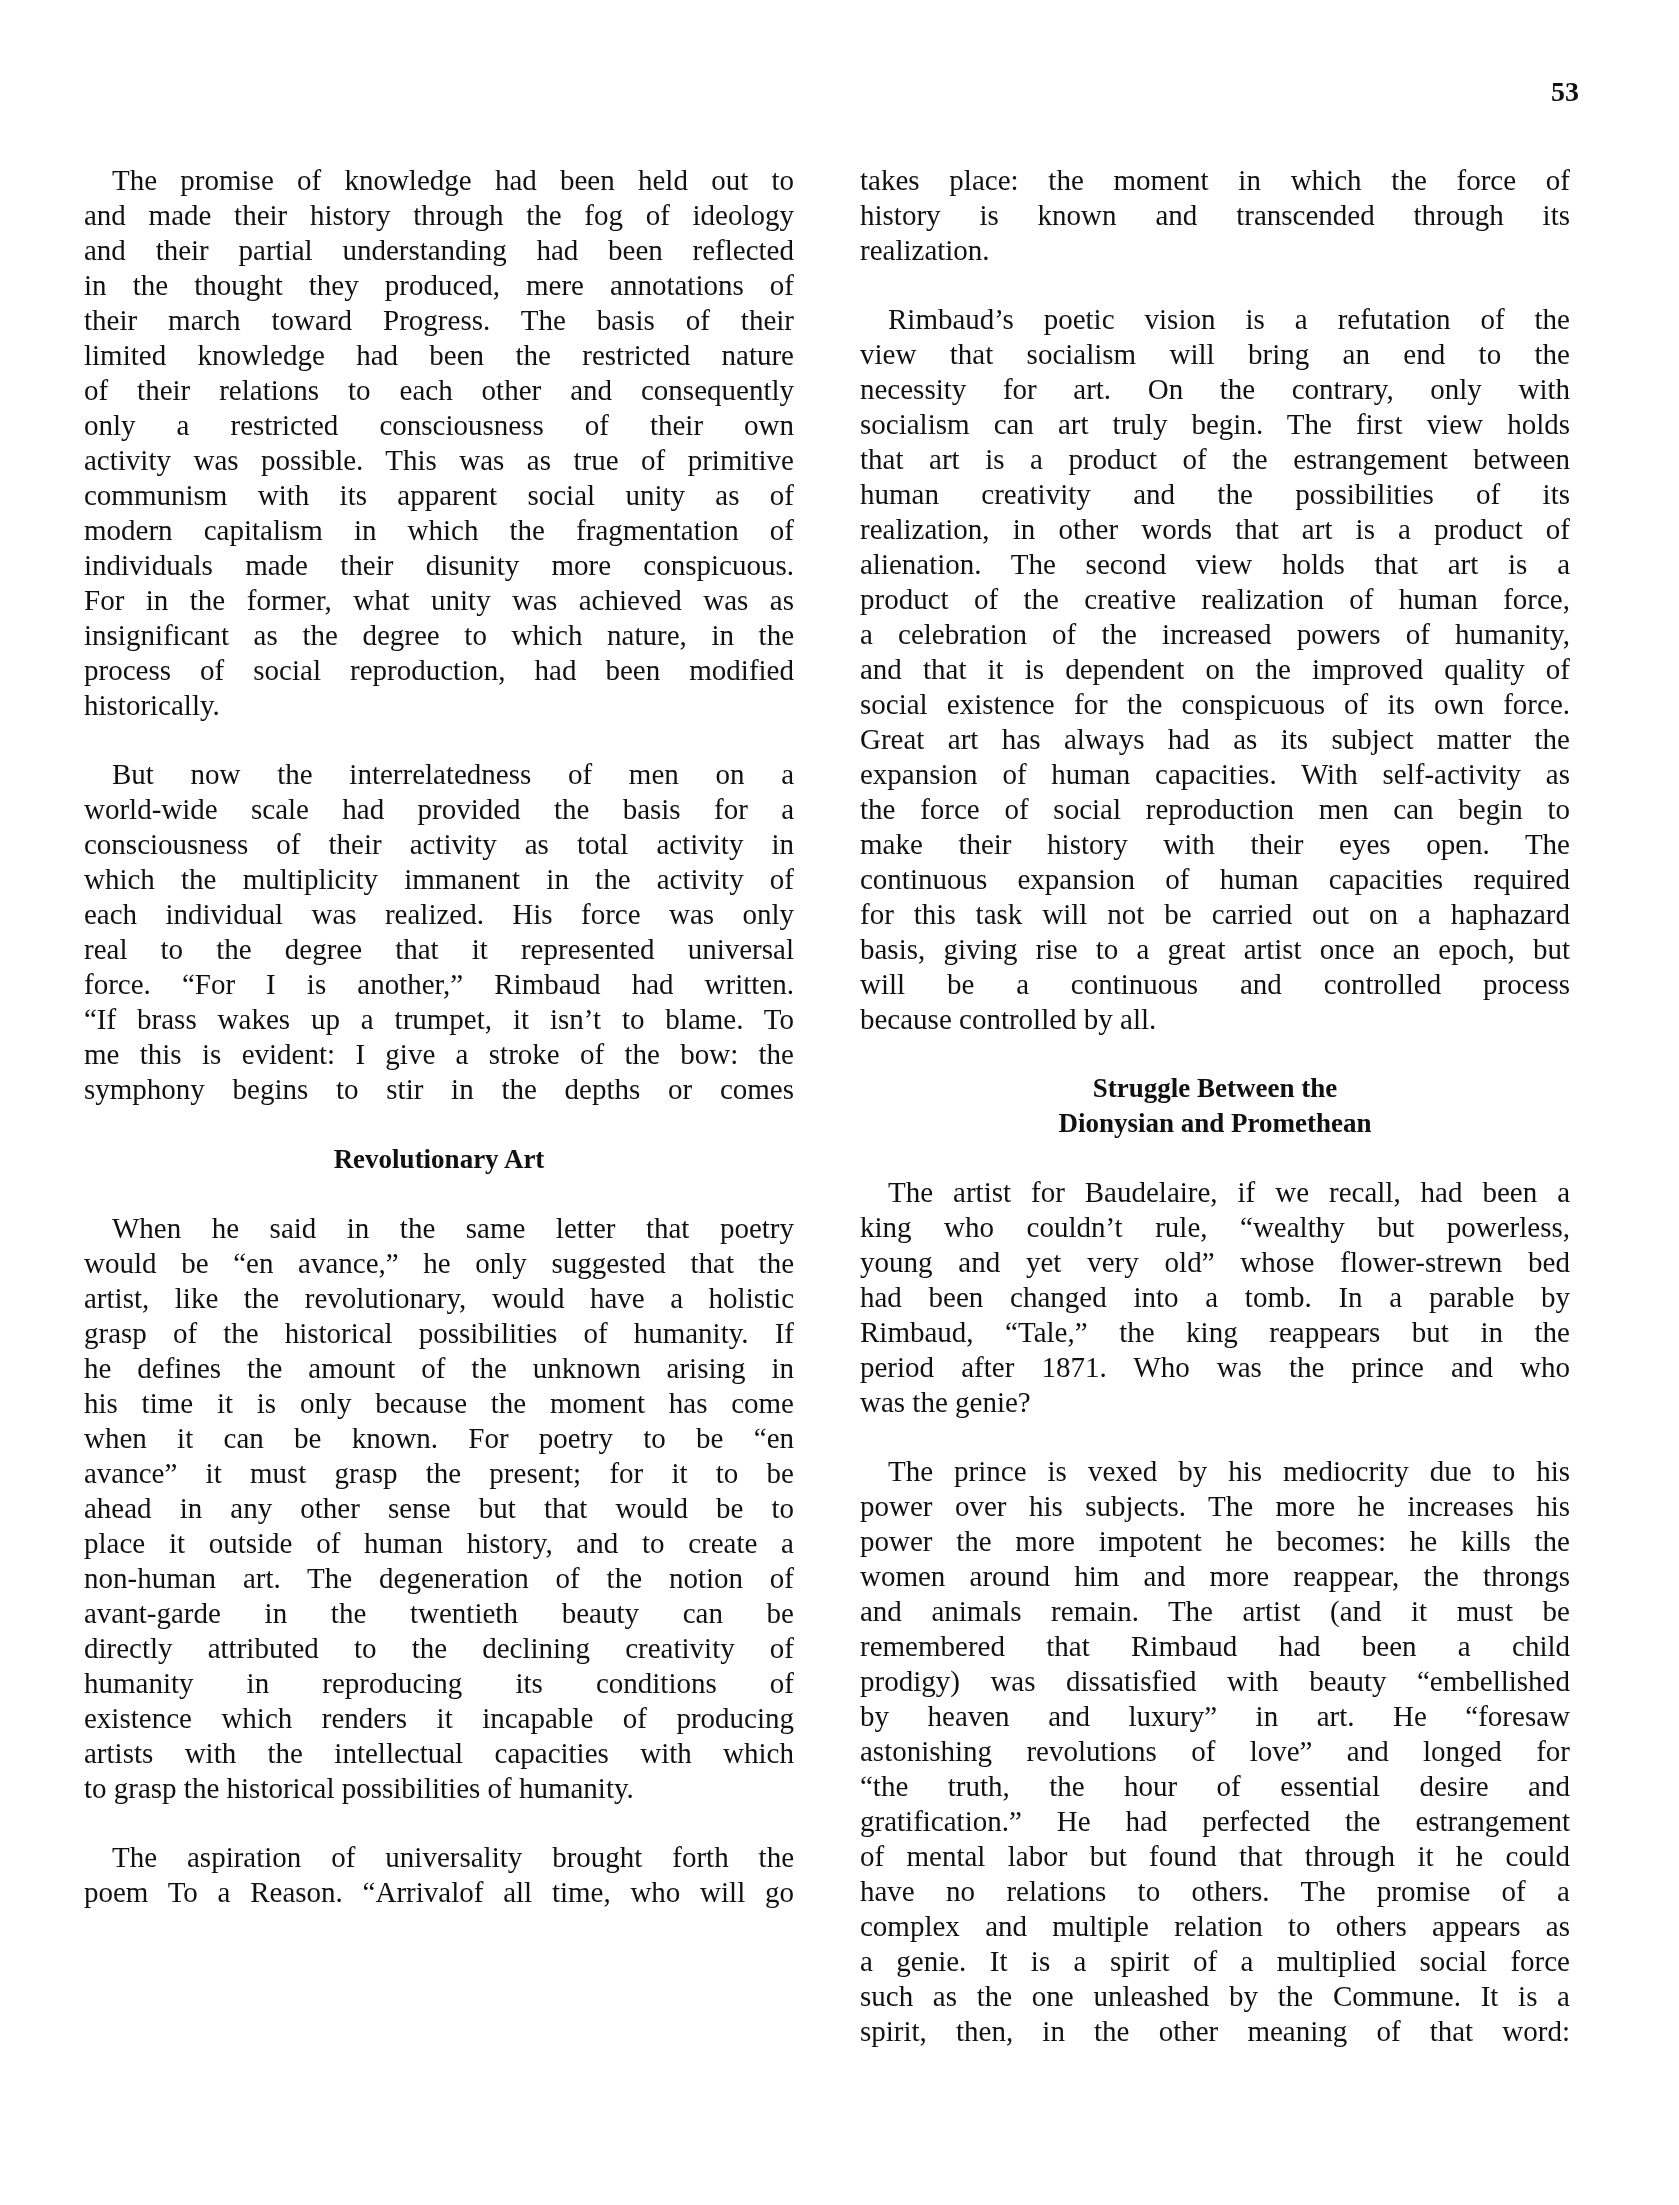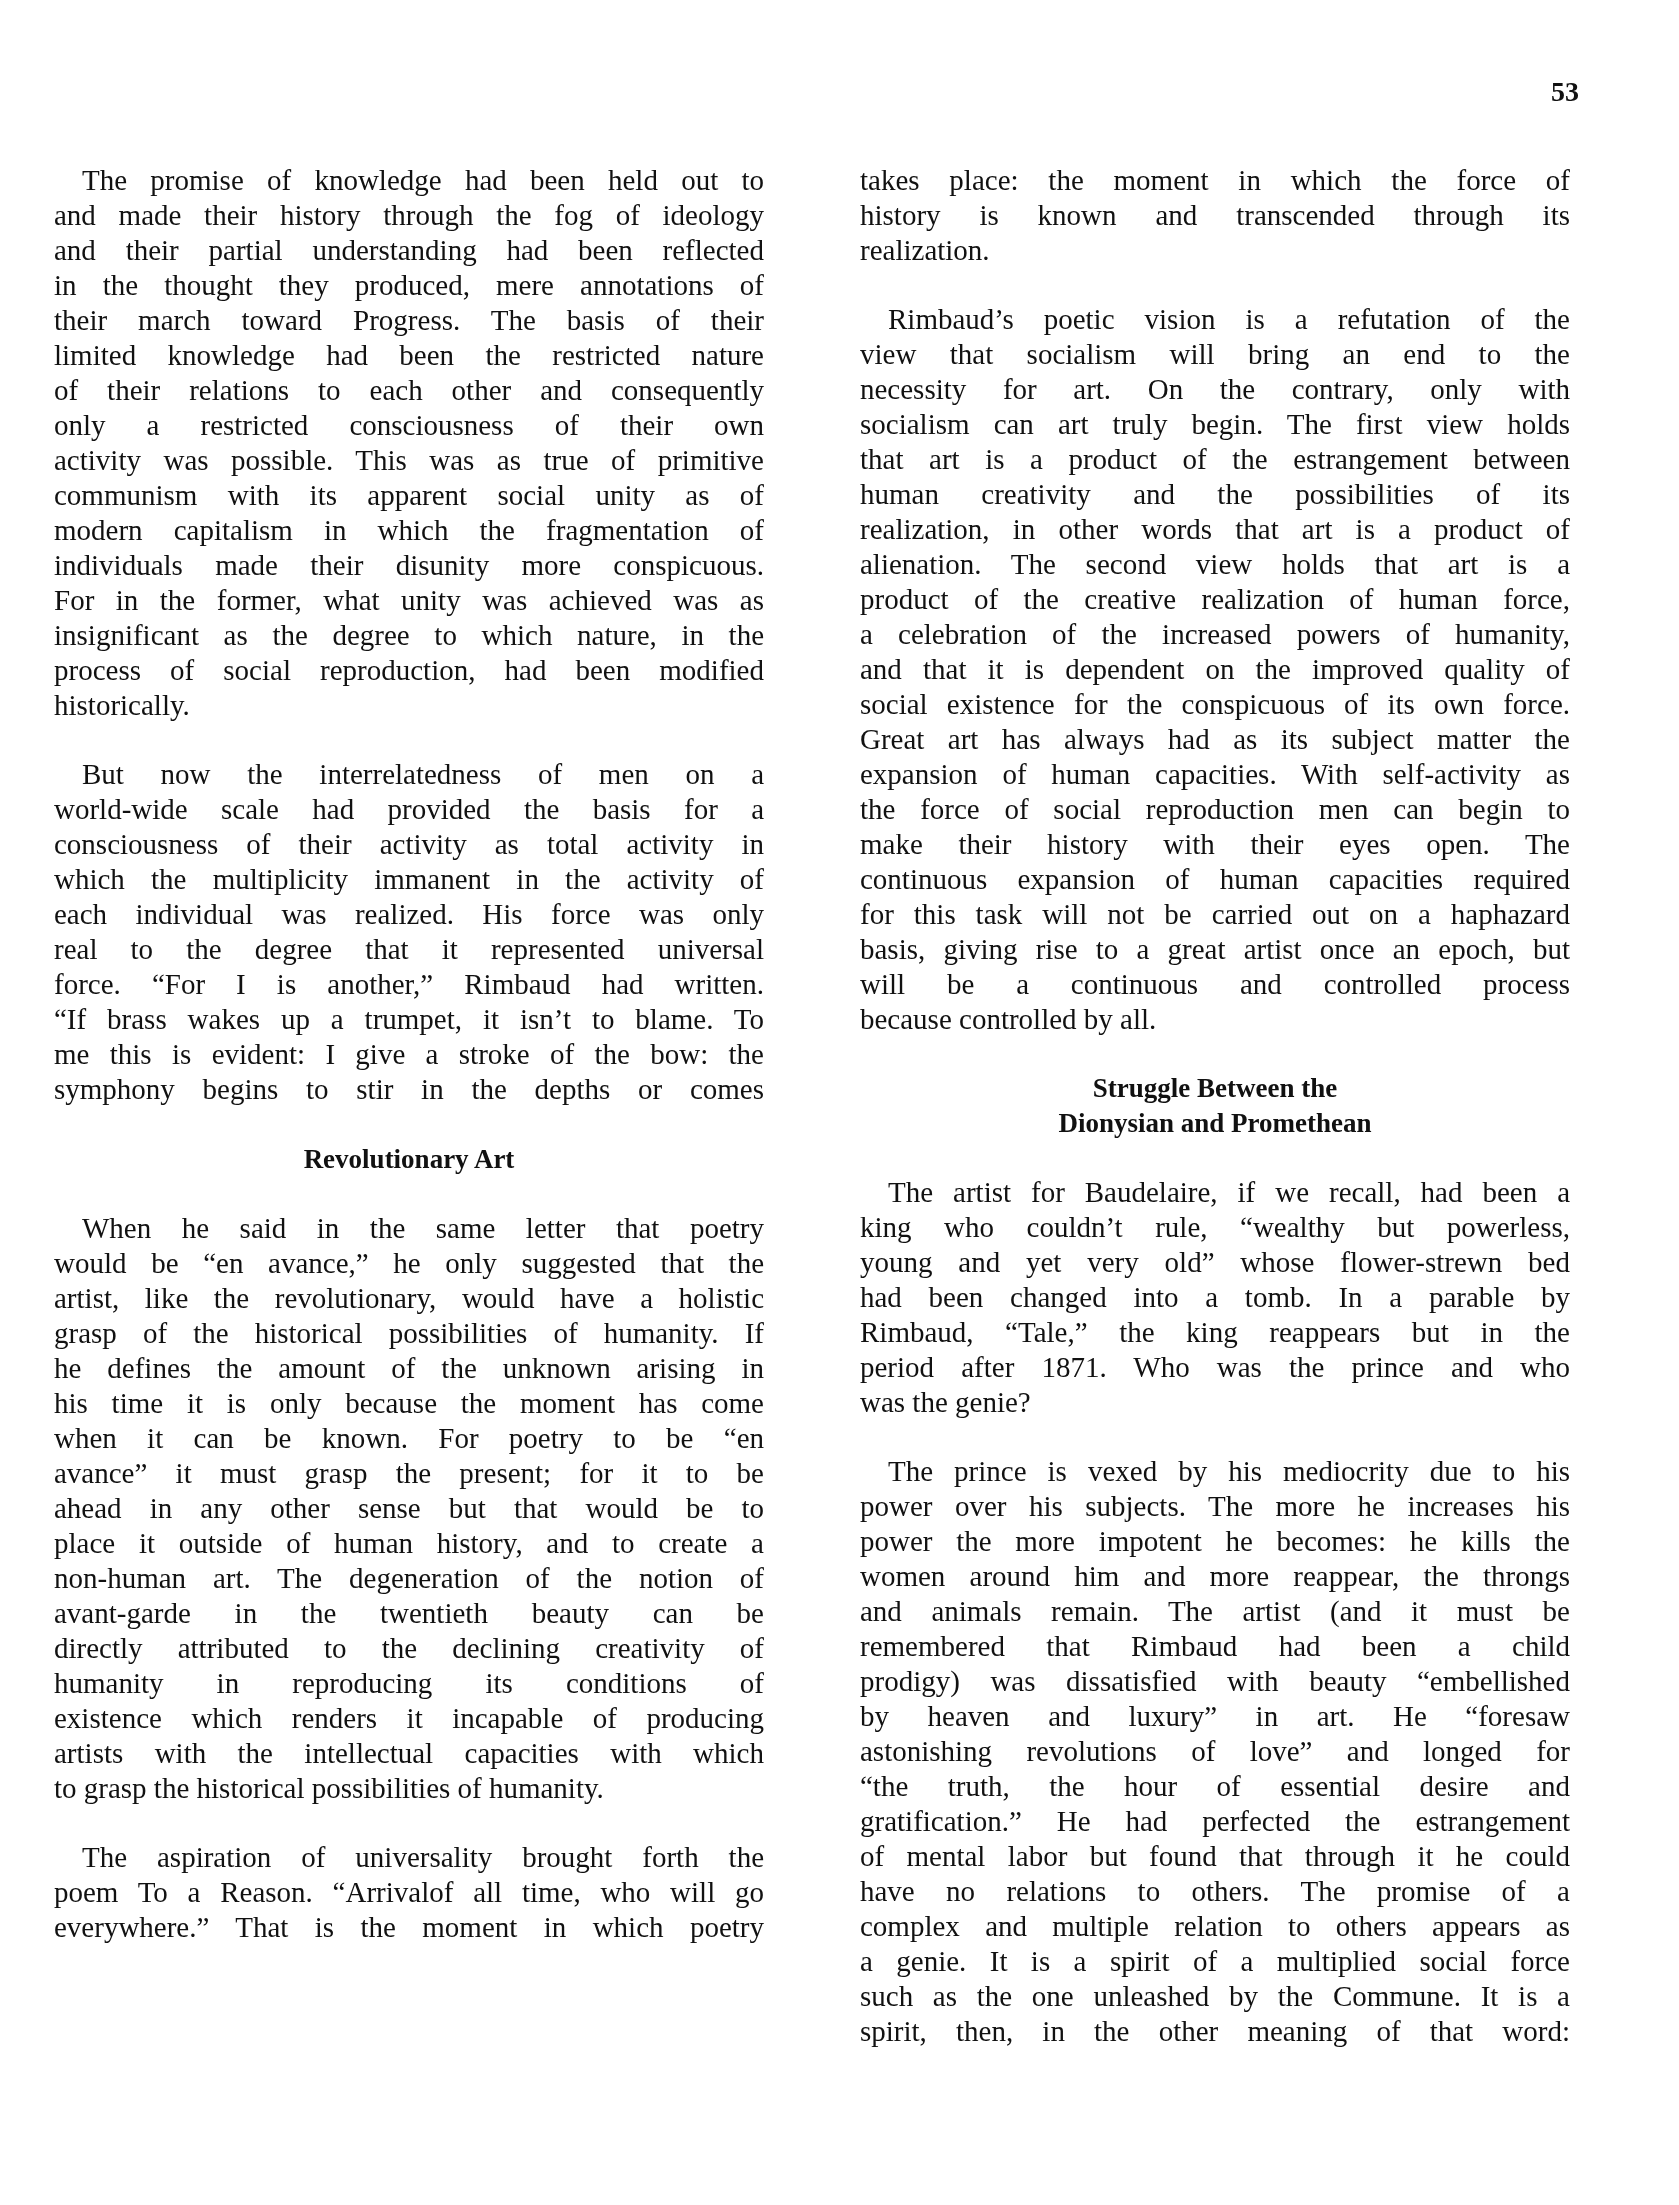--- a/index.html
+++ b/index.html
@@ -6,21 +6,21 @@
   body {
     width: 1679px; height: 2205px; position: relative; overflow: hidden;
     font-family: "Liberation Serif", "DejaVu Serif", serif;
     color: #111111;
   }
   .page-number {
     position: absolute; top: 76px; right: 100px;
     font-size: 28px; font-weight: bold;
   }
   .column { position: absolute; top: 163px; }
-  .col-left { left: 54px; width: 710px; }
+  .col-left { left: 84px; width: 710px; }
   .col-right { left: 860px; width: 710px; }
   .para { margin: 0 0 34px 0; }
   .line {
     display: block; height: 35px; line-height: 35px;
     font-size: 29px; white-space: nowrap;
     text-align: justify; text-align-last: justify;
     transform-origin: left center;
   }
   .line.last { text-align-last: left; }
   .line.indent { padding-left: 28px; }
@@ -84,21 +84,20 @@
       <span class="line">avant-garde in the twentieth beauty can be</span>
       <span class="line">directly attributed to the declining creativity of</span>
       <span class="line">humanity in reproducing its conditions of</span>
       <span class="line">existence which renders it incapable of producing</span>
       <span class="line">artists with the intellectual capacities with which</span>
       <span class="line last">to grasp the historical possibilities of humanity.</span>
     </div>
   <div class="para">
       <span class="line indent">The aspiration of universality brought forth the</span>
       <span class="line">poem To a Reason. “Arrivalof all time, who will go</span>
-      <span class="line">everywhere.” That is the moment in which poetry</span>
     </div>
 </div>
 
 <div class="column col-right">
   <div class="para">
       <span class="line">takes place: the moment in which the force of</span>
       <span class="line">history is known and transcended through its</span>
       <span class="line last">realization.</span>
     </div>
   <div class="para">

